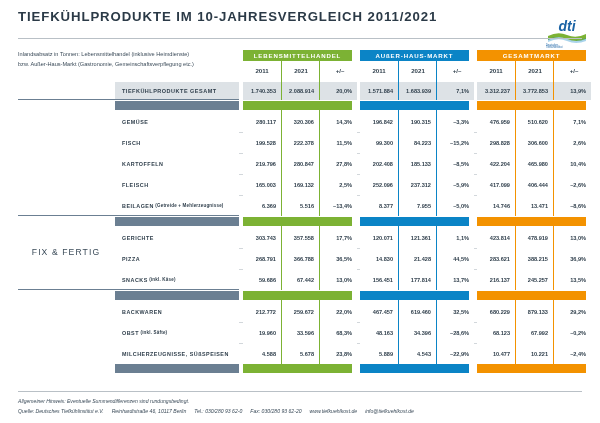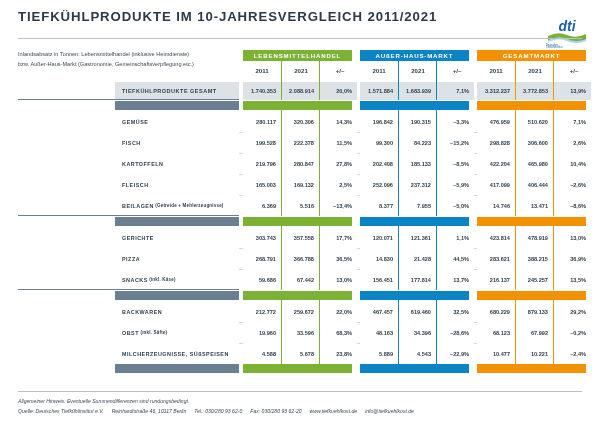--- a/index.html
+++ b/index.html
@@ -368,20 +368,21 @@
     <div class="vline c0" style="left: 319px; top: 101px; height: 115px;"></div>
     <div class="vline c1" style="left: 398px; top: 101px; height: 115px;"></div>
     <div class="vline c1" style="left: 436px; top: 101px; height: 115px;"></div>
     <div class="vline c2" style="left: 515px; top: 101px; height: 115px;"></div>
     <div class="vline c2" style="left: 553px; top: 101px; height: 115px;"></div>
     <div class="secrule" style="top: 215px;"></div>
     <div class="band b-gray" style="top: 217px;"></div>
     <div class="band b0" style="top: 217px;"></div>
     <div class="band b1" style="top: 217px;"></div>
     <div class="band b2" style="top: 217px;"></div>
+    <div class="secname" style="top: 247px;">FIX &amp; FERTIG</div>
     <div class="vline c0" style="left: 281px; top: 217px; height: 73px;"></div>
     <div class="vline c0" style="left: 319px; top: 217px; height: 73px;"></div>
     <div class="vline c1" style="left: 398px; top: 217px; height: 73px;"></div>
     <div class="vline c1" style="left: 436px; top: 217px; height: 73px;"></div>
     <div class="vline c2" style="left: 515px; top: 217px; height: 73px;"></div>
     <div class="vline c2" style="left: 553px; top: 217px; height: 73px;"></div>
     <div class="secrule" style="top: 289px;"></div>
     <div class="band b-gray" style="top: 291px;"></div>
     <div class="band b0" style="top: 291px;"></div>
     <div class="band b1" style="top: 291px;"></div>

